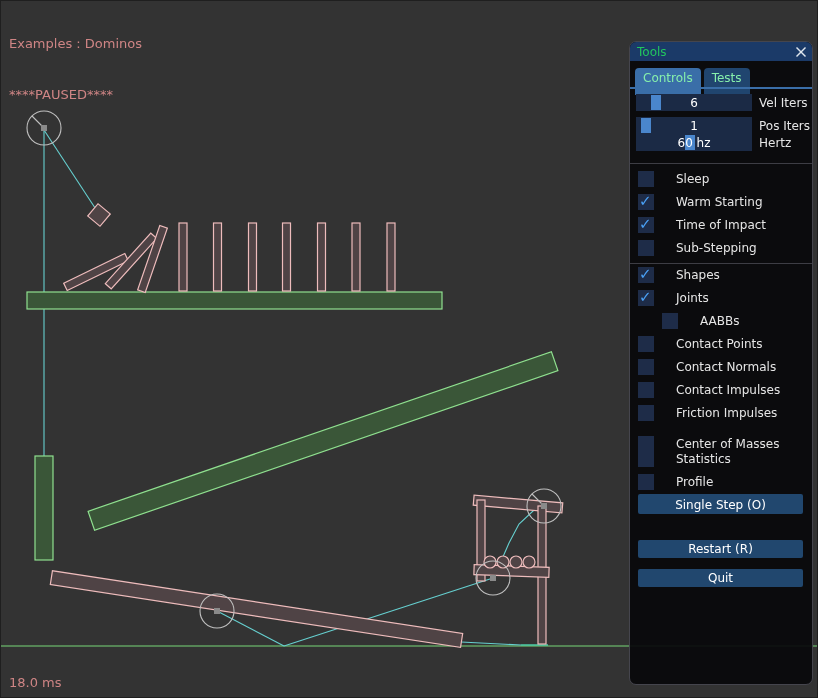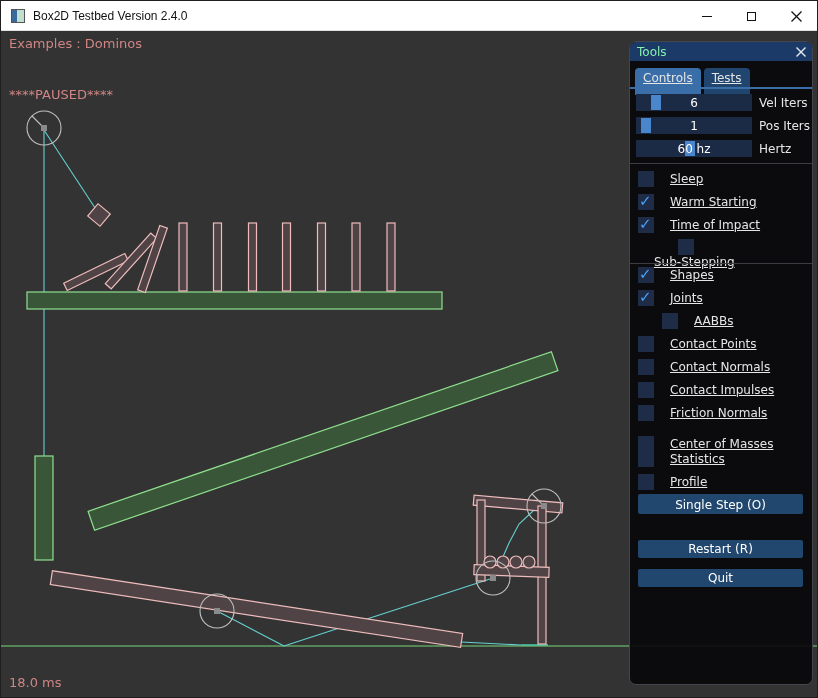--- a/index.html
+++ b/index.html
@@ -33,68 +33,50 @@
   
   #panel {
     position:absolute; left:628px; top:10px; width:184px; height:644px;
     background:rgba(9,9,11,0.93); border:1px solid #45454d; border-radius:7px;
     z-index:20; overflow:hidden; color:#e6e6e6; font-size:12px;
   }
   #panel-titlebar {
     position:absolute; left:0; top:0; right:0; height:19px;
     background:var(--navy,#1b3a68); display:flex; align-items:center;
   }
-  #panel-title { margin-left:7px; font-size:12px; color:#86efac; }
+  #panel-title { margin-left:7px; font-size:12px; color:#22c55e; }
   #panel-close { position:absolute; right:4px; top:2px; width:15px; height:15px;
     display:flex; align-items:center; justify-content:center; cursor:pointer; }
   #panel-close line { stroke:#dfe6ee; stroke-width:1.4; }
   #tabbar { position:absolute; left:5px; top:26px; display:flex; gap:3px; }
-  .tab { padding:3px 8px 10px; border-radius:4px 4px 0 0; cursor:pointer; color:#e5e5e5;text-decoration:underline; }
+  .tab { padding:3px 8px 10px; border-radius:4px 4px 0 0; cursor:pointer; color:#86efac; }
   .tab.active { background:var(--accent,#3a6ea8); }
   .tab.inactive { background:#20456f;text-align:right; }
   #tab-underline { position:absolute; left:0; top:45px; width:100%; height:2px; background:var(--accent,#3a6ea8); }
   .slider-row { position:absolute; left:6px; height:17px; display:flex; align-items:center; }
   .slider-track { position:relative; width:116px; height:17px; background:#1b2a45; }
   .slider-handle { position:absolute; top:1px; width:10px; height:15px; background:#4a86cc; }
   .slider-value { position:absolute; left:0; top:0; width:100%; height:100%;
     display:flex; align-items:center; justify-content:center; color:#fff; }
   .slider-label { margin-left:7px; white-space:nowrap; }
   .sep { position:absolute; left:0; width:100%; height:1px; background:#3d3d44; }
   .check-row { position:absolute; left:8px; height:17px; display:flex; align-items:center; cursor:pointer; }
   .checkbox { position:relative; width:16px; height:16px; background:#1e2c48; flex:0 0 auto; }
   .checkbox .tick { position:absolute; left:1px; top:-2px; font-size:15px; font-weight:bold;
     color:#4aa0f5; }
-  .check-label { margin-left:16px; white-space:nowrap;text-decoration:underline; }
+  .check-label { margin-left:22px; white-space:nowrap; }
   .panel-btn { position:absolute; left:8px; width:165px; height:18px; background:#21476e;
     border:none; border-radius:2px; color:#fff; font-size:12px;
     font-family:"DejaVu Sans","Liberation Sans",sans-serif; cursor:pointer; }
 </style>
 </head>
 <body>
 
 <div id="window">
 
-  <div id="titlebar">
-    <div id="app-icon"></div>
-    <span id="win-title">Box2D Testbed Version 2.4.0</span>
-    <div class="win-btns">
-      <div class="win-btn">
-          <div class="glyph-min"></div>
-        </div>
-      <div class="win-btn">
-          <div class="glyph-max"></div>
-        </div>
-      <div class="win-btn">
-        <svg class="glyph-x" width="11" height="11">
-          <line x1="0.5" y1="0.5" x2="10.5" y2="10.5"></line>
-            <line x1="10.5" y1="0.5" x2="0.5" y2="10.5"></line>
-        </svg>
-      </div>
-    </div>
-  </div>
 
   <div id="canvas">
     <svg id="scene" width="818" height="668" viewBox="0 0 818 668">
 
       <line x1="0" y1="615" x2="818" y2="615" stroke="#78d878" stroke-width="1.2"></line>
 
       <g stroke="#66d0d0" stroke-width="1.1" fill="none">
         <line x1="43" y1="99" x2="43" y2="477"></line>
         <line x1="43" y1="99" x2="98" y2="183"></line>
         <line x1="218" y1="579" x2="252" y2="578"></line>
@@ -200,21 +182,21 @@
             </div>
             <span class="slider-label">Vel Iters</span>
           </div>
           <div class="slider-row" style="top: 75px;">
             <div class="slider-track">
               <div class="slider-handle" style="left: 5px;"></div>
               <div class="slider-value">1</div>
             </div>
             <span class="slider-label">Pos Iters</span>
           </div>
-          <div class="slider-row" style="top: 98px;">
+          <div class="slider-row" style="top: 92px;">
             <div class="slider-track">
               <div class="slider-handle" style="left: 49px;"></div>
               <div class="slider-value">60 hz</div>
             </div>
             <span class="slider-label">Hertz</span>
           </div>
         </div>
       <div class="sep" style="top:121px"></div>
       <div id="check-group-0">
           <div class="check-row" style="top: 128px;">
@@ -226,21 +208,21 @@
               <span class="tick">✓</span>
             </div>
             <span class="check-label">Warm Starting</span>
           </div>
           <div class="check-row" style="top: 174px;">
             <div class="checkbox">
               <span class="tick">✓</span>
             </div>
             <span class="check-label">Time of Impact</span>
           </div>
-          <div class="check-row" style="top: 197px; flex-direction: column;">
+          <div class="check-row" style="top: 197px;">
             <div class="checkbox"></div>
             <span class="check-label">Sub-Stepping</span>
           </div>
         </div>
       <div class="sep" style="top:221px"></div>
       <div id="check-group-1">
           <div class="check-row" style="top: 224px;">
             <div class="checkbox">
               <span class="tick">✓</span>
             </div>
@@ -263,21 +245,21 @@
           <div class="check-row" style="top: 316px;">
             <div class="checkbox"></div>
             <span class="check-label">Contact Normals</span>
           </div>
           <div class="check-row" style="top: 339px;">
             <div class="checkbox"></div>
             <span class="check-label">Contact Impulses</span>
           </div>
           <div class="check-row" style="top: 362px;">
             <div class="checkbox"></div>
-            <span class="check-label">Friction Normals</span>
+            <span class="check-label">Friction Impulses</span>
           </div>
           <div class="check-row" style="top: 393px; align-items: center;">
             <div class="checkbox"></div>
             <span class="check-label">Center of Masses</span>
           </div>
           <div class="check-row" style="top: 408px;">
             <div class="checkbox"></div>
             <span class="check-label">Statistics</span>
           </div>
           <div class="check-row" style="top: 431px;">

